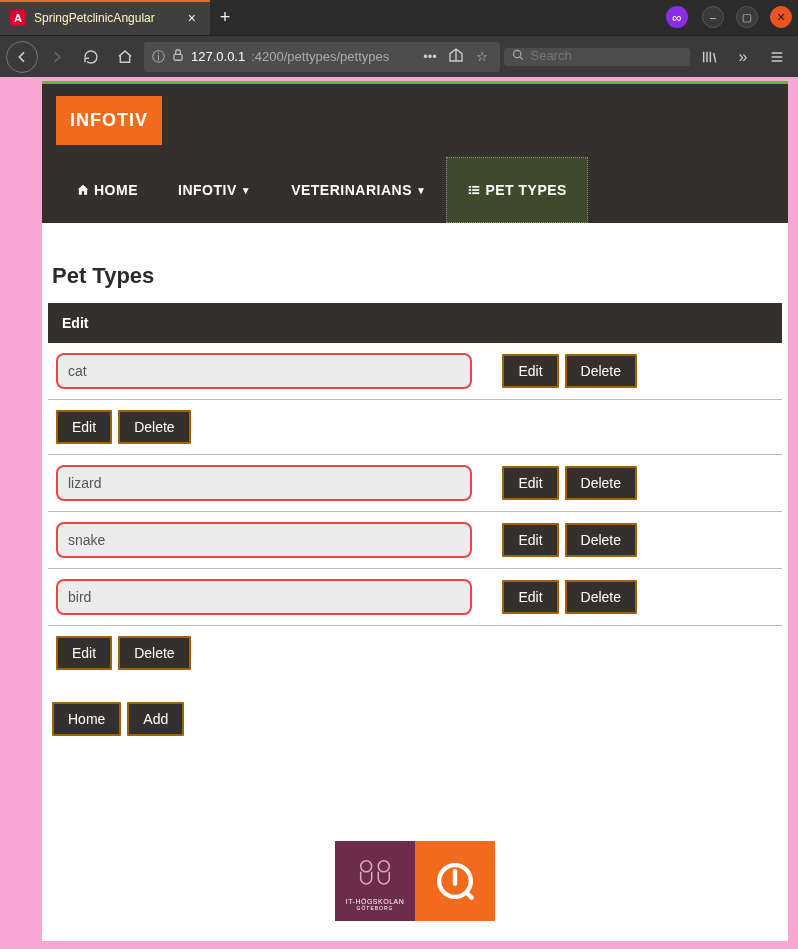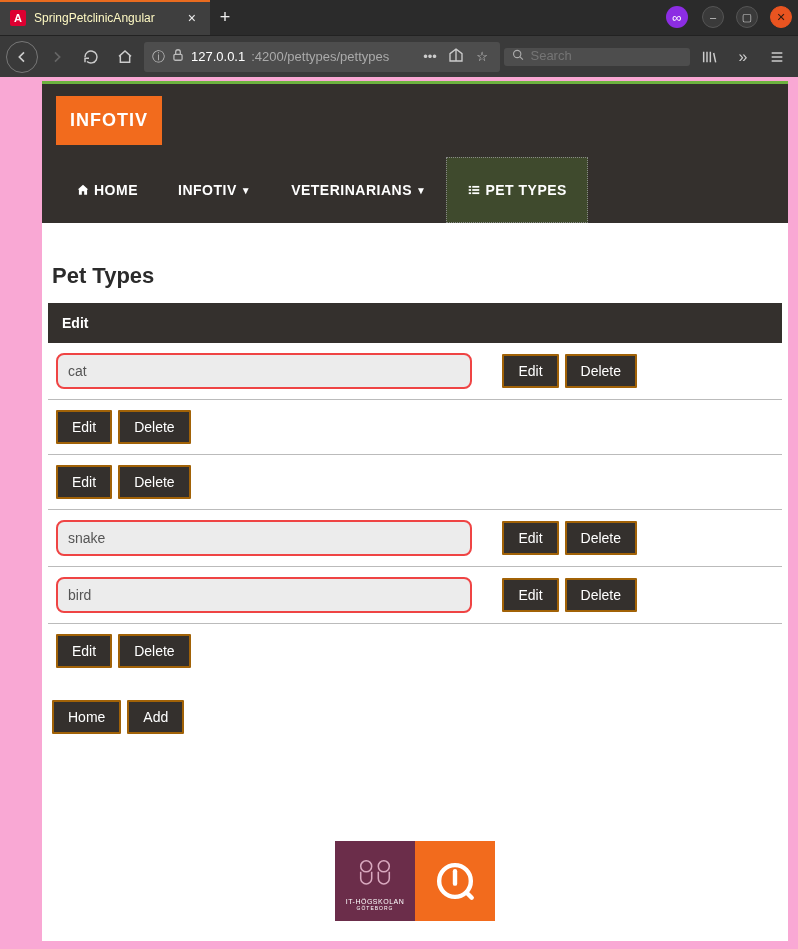--- a/index.html
+++ b/index.html
@@ -185,20 +185,21 @@
               <button class="btn">Delete</button>
             </div>
           </div>
           <div class="row">
             <div class="row-btns">
               <button class="btn">Edit</button>
               <button class="btn">Delete</button>
             </div>
           </div>
           <div class="row">
+            <input value="lizard" style="">
             <div class="row-btns">
               <button class="btn">Edit</button>
               <button class="btn">Delete</button>
             </div>
           </div>
           <div class="row">
             <input value="snake" style="">
             <div class="row-btns">
               <button class="btn">Edit</button>
               <button class="btn">Delete</button>

